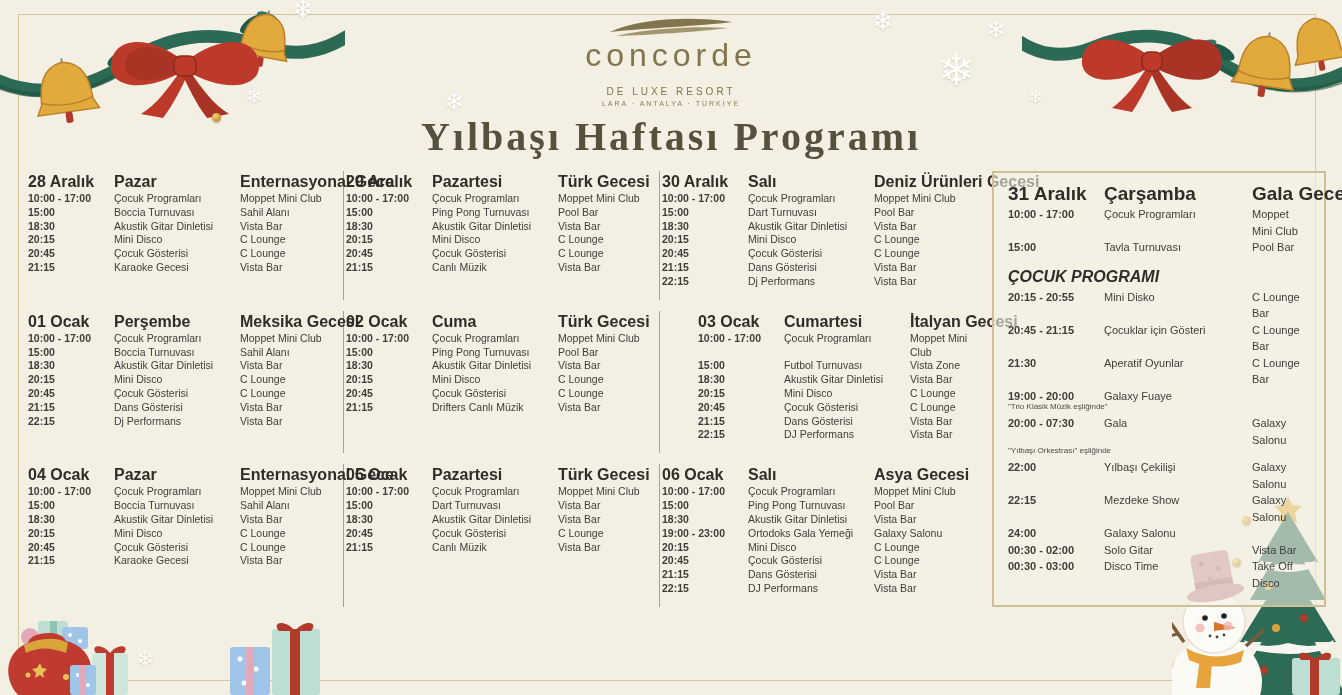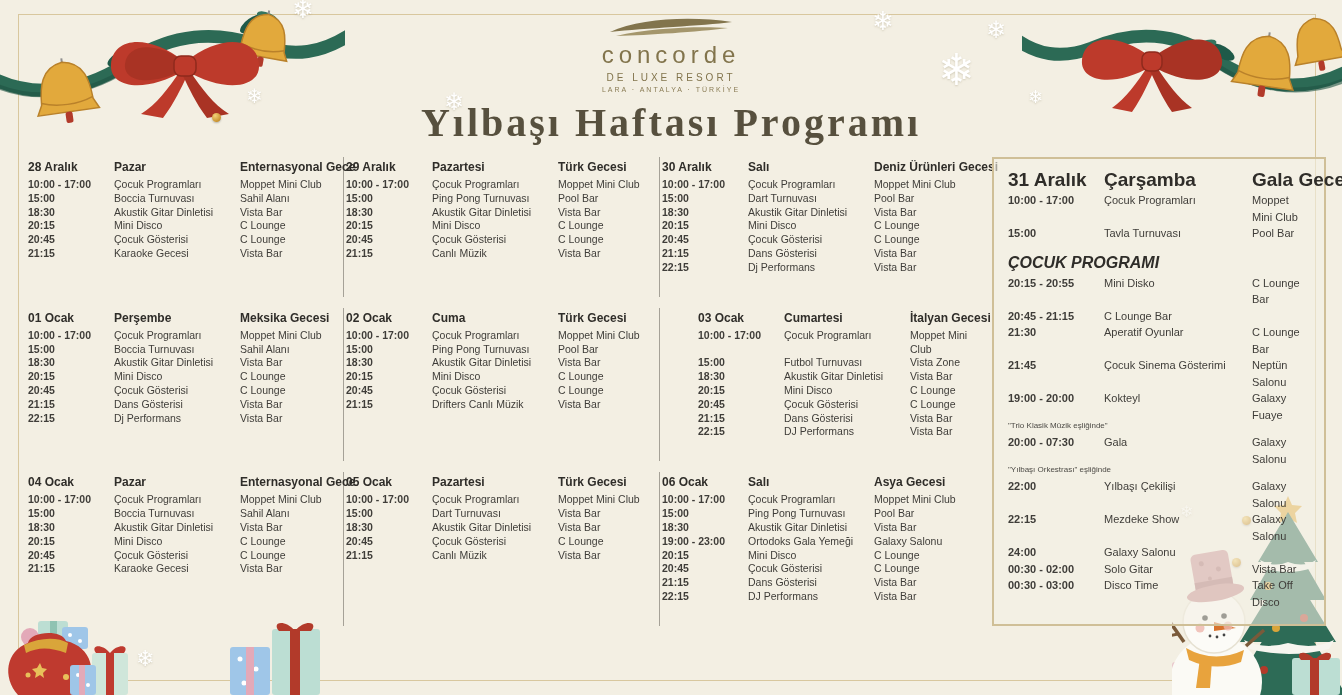--- a/index.html
+++ b/index.html
@@ -3,34 +3,34 @@
 <meta charset="utf-8">
 <style>
   html,body{margin:0;padding:0;background:#ddd;}
   .page{position:relative;width:1342px;height:695px;background:#f3efe3;overflow:hidden;
         font-family:"Liberation Sans",sans-serif;color:#3f3d39;}
   .frame{position:absolute;inset:14px 26px 14px 18px;border:1px solid #d8c79e;pointer-events:none;z-index:0;}
 
   
   .header{position:relative;text-align:center;padding-top:16px;z-index:2;}
   .brand-swoosh{display:block;margin:0 auto;}
-  .brand-name{font-size:24px;letter-spacing:5px;color:#82744c;line-height:30px;}
-  .brand-sub{font-size:10px;letter-spacing:3px;color:#82744c;margin-top:2px;}
+  .brand-name{font-size:32px;letter-spacing:5px;color:#82744c;line-height:30px;}
+  .brand-sub{font-size:10px;letter-spacing:3px;color:#82744c;margin-top:16px;}
   .brand-loc{font-size:7px;letter-spacing:2px;color:#8a7c55;margin-top:3px;}
   .page-title{font-family:Liberation Serif, serif;font-weight:700;font-size:40px;letter-spacing:3px;
               color:#57503e;margin-top:8px;line-height:44px;}
 
   
   .grid{position:relative;display:grid;grid-template-columns:318px 316px 320px 1fr;
         padding:12px 8px 0 26px;row-gap:11px;z-index:2;}
   .day-block{padding:2px 10px 2px 2px;}
   .day-block.divider{border-right:1px solid rgba(70,66,58,.45);}
   .line{display:grid;grid-template-columns:86px 126px 1fr;line-height:13.8px;font-size:10.5px;}
   .line .t{font-weight:700;}
-  .head-line{display:grid;grid-template-columns:86px 126px 1fr;font-size:12px;font-weight:700;
+  .head-line{display:grid;grid-template-columns:86px 126px 1fr;font-size:16px;font-weight:700;
              color:#2f2d29;line-height:17px;margin-bottom:2px;white-space:nowrap;}
 
   
   .special-box{grid-column:4;grid-row:1 / span 3;justify-self:start;align-self:start;
                margin-left:12px;width:334px;border:2px solid #cfbf97;background:rgba(244,240,228,.6);
                padding:12px 14px 14px;box-sizing:border-box;}
   .special-box .head-line{grid-template-columns:96px 148px 1fr;font-size:19px;margin-bottom:4px;}
   .special-box .line{grid-template-columns:96px 148px 1fr;font-size:11px;line-height:16.5px;}
   .sec-title{font-weight:700;font-style:italic;font-size:16px;color:#2f2d29;margin:12px 0 3px;}
   .note{font-size:8px;color:#4c4a45;line-height:10px;margin:-2px 0 3px;}
@@ -602,35 +602,30 @@
           <span class="v">Pool Bar</span>
         </div>
         <div class="sec-title">ÇOCUK PROGRAMI</div>
         <div class="line">
           <span class="t">20:15 - 20:55</span>
           <span class="a">Mini Disko</span>
           <span class="v">C Lounge Bar</span>
         </div>
         <div class="line">
           <span class="t">20:45 - 21:15</span>
+          <span class="a">Çocuklar için Gösteri</span>
           <span class="v">C Lounge Bar</span>
         </div>
         <div class="line">
           <span class="t">21:30</span>
           <span class="a">Aperatif Oyunlar</span>
           <span class="v">C Lounge Bar</span>
         </div>
         <div class="line">
-          <span class="t">21:45</span>
-          <span class="a">Çocuk Sinema Gösterimi</span>
-          <span class="v">Neptün Salonu</span>
-        </div>
-        <div class="line">
           <span class="t">19:00 - 20:00</span>
-          <span class="a">Kokteyl</span>
           <span class="v">Galaxy Fuaye</span>
         </div>
         <div class="note">"Trio Klasik Müzik eşliğinde"</div>
         <div class="line">
           <span class="t">20:00 - 07:30</span>
           <span class="a">Gala</span>
           <span class="v">Galaxy Salonu</span>
         </div>
         <div class="note">"Yılbaşı Orkestrası" eşliğinde</div>
         <div class="line">

